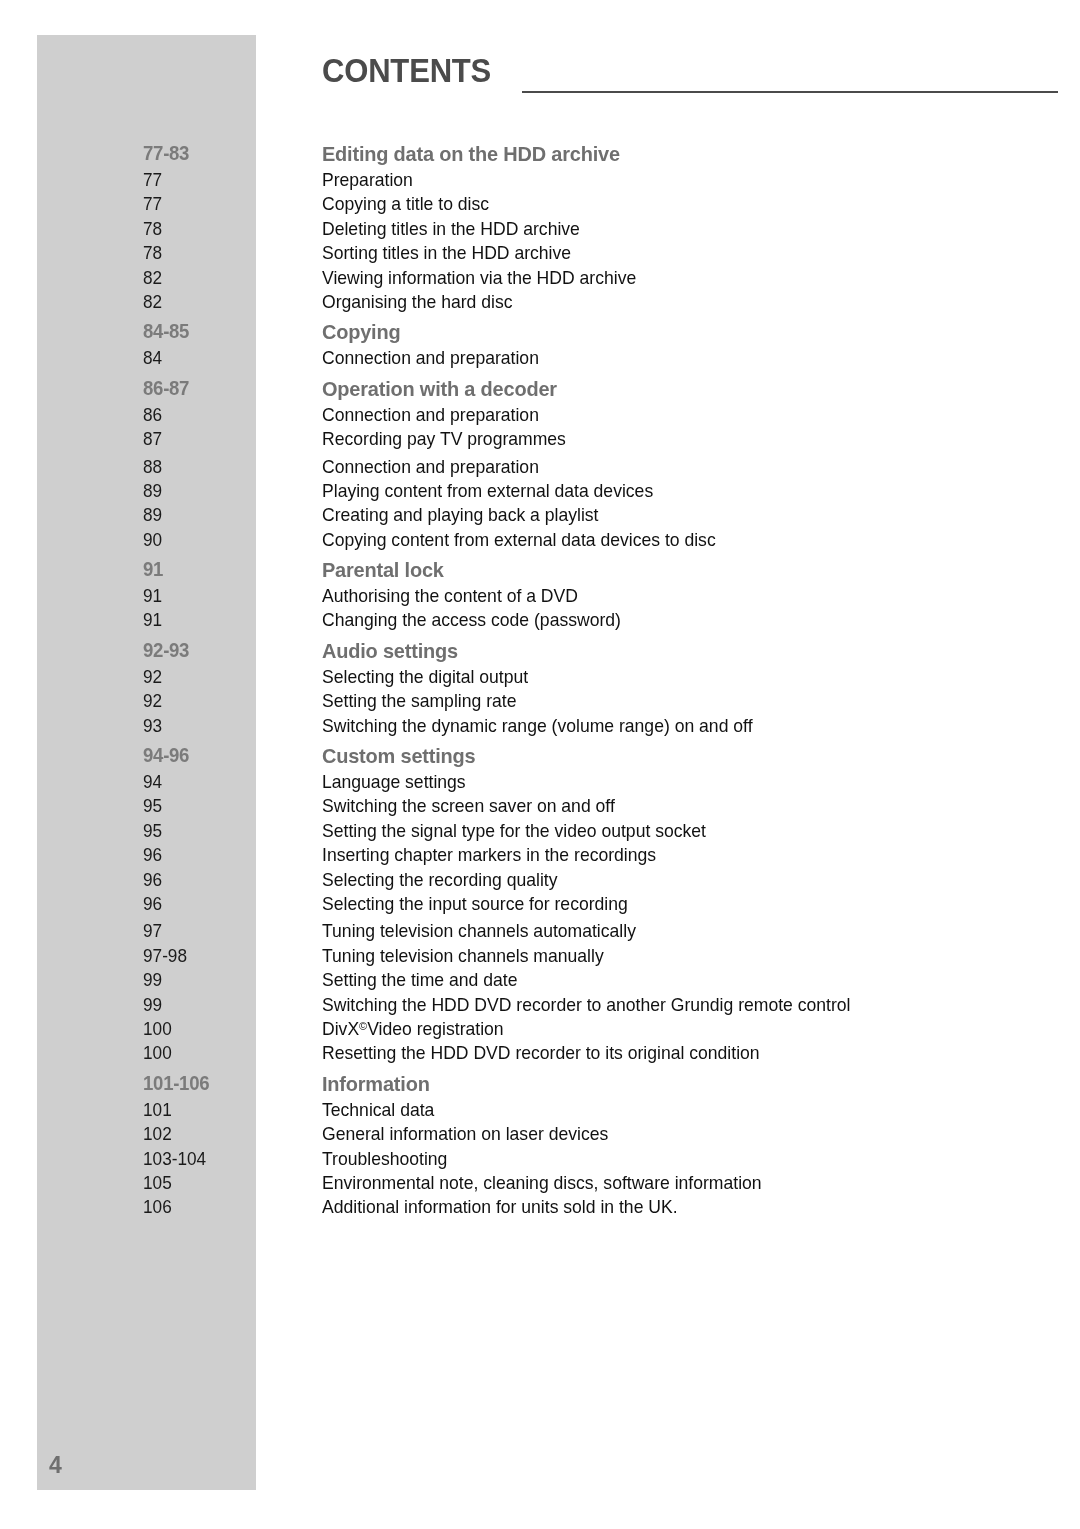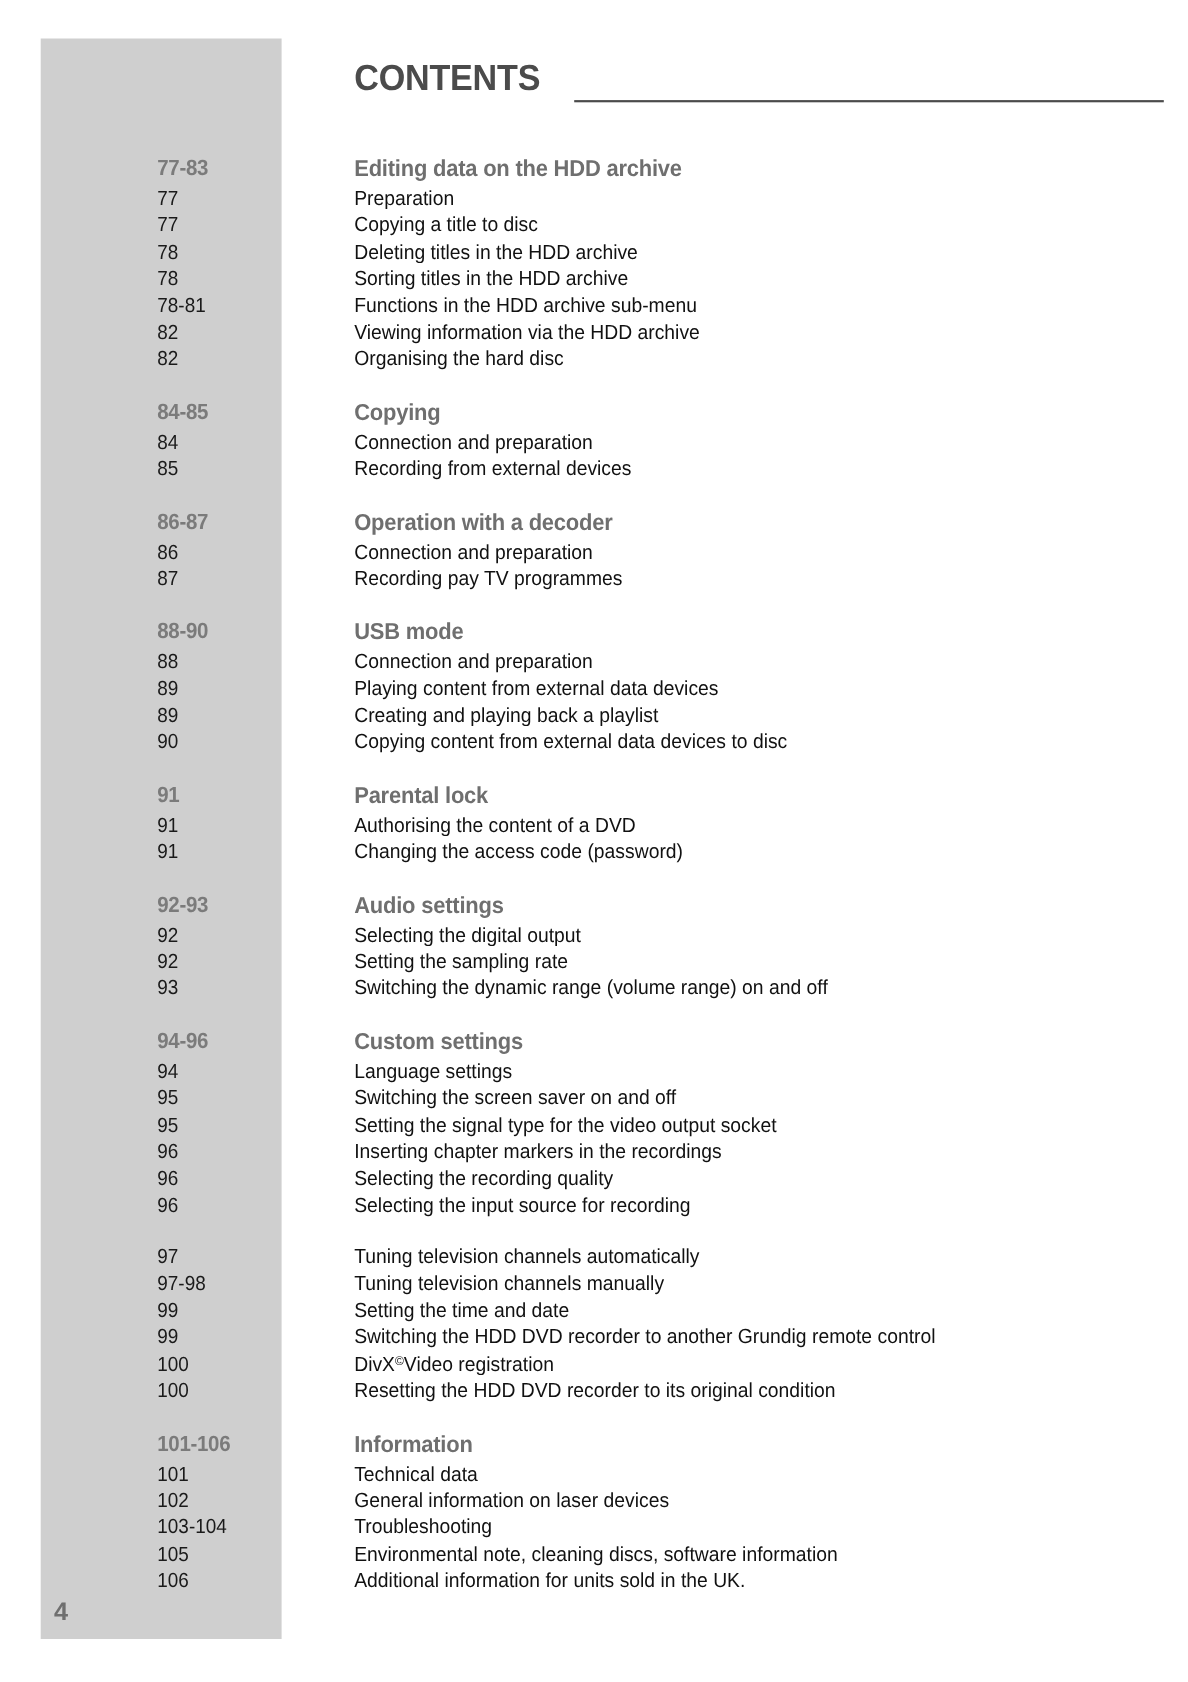--- a/index.html
+++ b/index.html
@@ -63,21 +63,21 @@
   .toc {
     position: absolute;
     left: 0;
     top: 139px;
     width: 984px;
   }
   .section {
     position: relative;
   }
   .section + .section {
-    margin-top: 22px;
+    margin-top: 3px;
   }
 
   .row {
     position: relative;
     height: 24.4px;
     line-height: 24.4px;
     white-space: nowrap;
   }
   .row.heading-row {
     height: 29px;
@@ -160,65 +160,53 @@
       </div>
       <div class="row">
         <span class="pages">78</span>
         <span class="label">Deleting titles in the HDD archive</span>
       </div>
       <div class="row">
         <span class="pages">78</span>
         <span class="label">Sorting titles in the HDD archive</span>
       </div>
       <div class="row">
-        <span class="pages">78-81</span>
-        <span class="label">Functions in the HDD archive sub-menu</span>
-      </div>
-      <div class="row">
         <span class="pages">82</span>
         <span class="label">Viewing information via the HDD archive</span>
       </div>
       <div class="row">
         <span class="pages">82</span>
         <span class="label">Organising the hard disc</span>
       </div>
     </div>
     <div class="section">
       <div class="row heading-row">
         <span class="pages range">84-85</span>
         <span class="label heading">Copying</span>
       </div>
       <div class="row">
         <span class="pages">84</span>
         <span class="label">Connection and preparation</span>
       </div>
-      <div class="row">
-        <span class="pages">85</span>
-        <span class="label">Recording from external devices</span>
-      </div>
     </div>
     <div class="section">
       <div class="row heading-row">
         <span class="pages range">86-87</span>
         <span class="label heading">Operation with a decoder</span>
       </div>
       <div class="row">
         <span class="pages">86</span>
         <span class="label">Connection and preparation</span>
       </div>
       <div class="row">
         <span class="pages">87</span>
         <span class="label">Recording pay TV programmes</span>
       </div>
     </div>
     <div class="section">
-      <div class="row heading-row">
-        <span class="pages range">88-90</span>
-        <span class="label heading">USB mode</span>
-      </div>
       <div class="row">
         <span class="pages">88</span>
         <span class="label">Connection and preparation</span>
       </div>
       <div class="row">
         <span class="pages">89</span>
         <span class="label">Playing content from external data devices</span>
       </div>
       <div class="row">
         <span class="pages">89</span>

